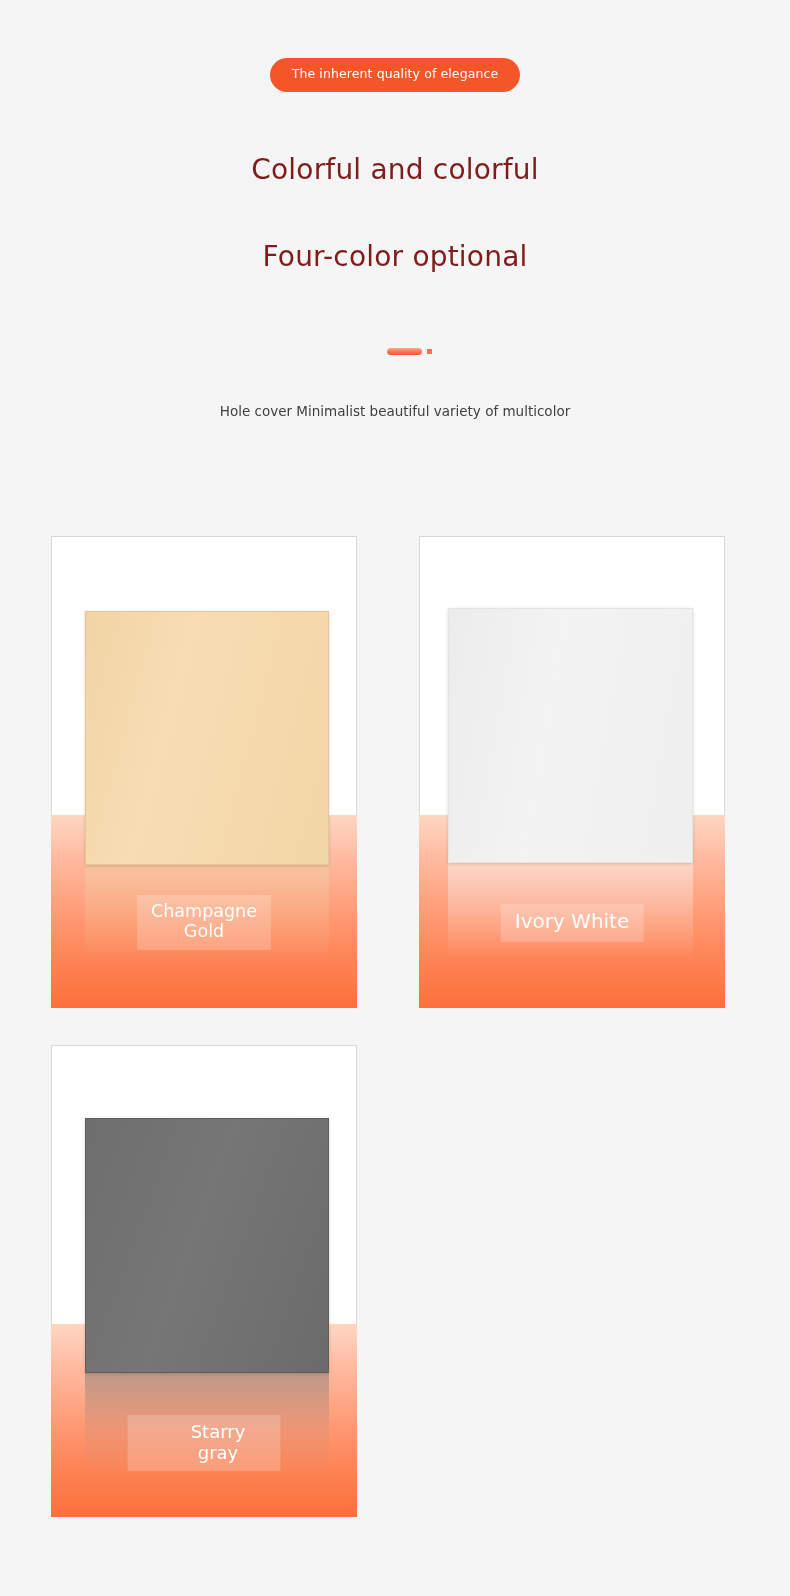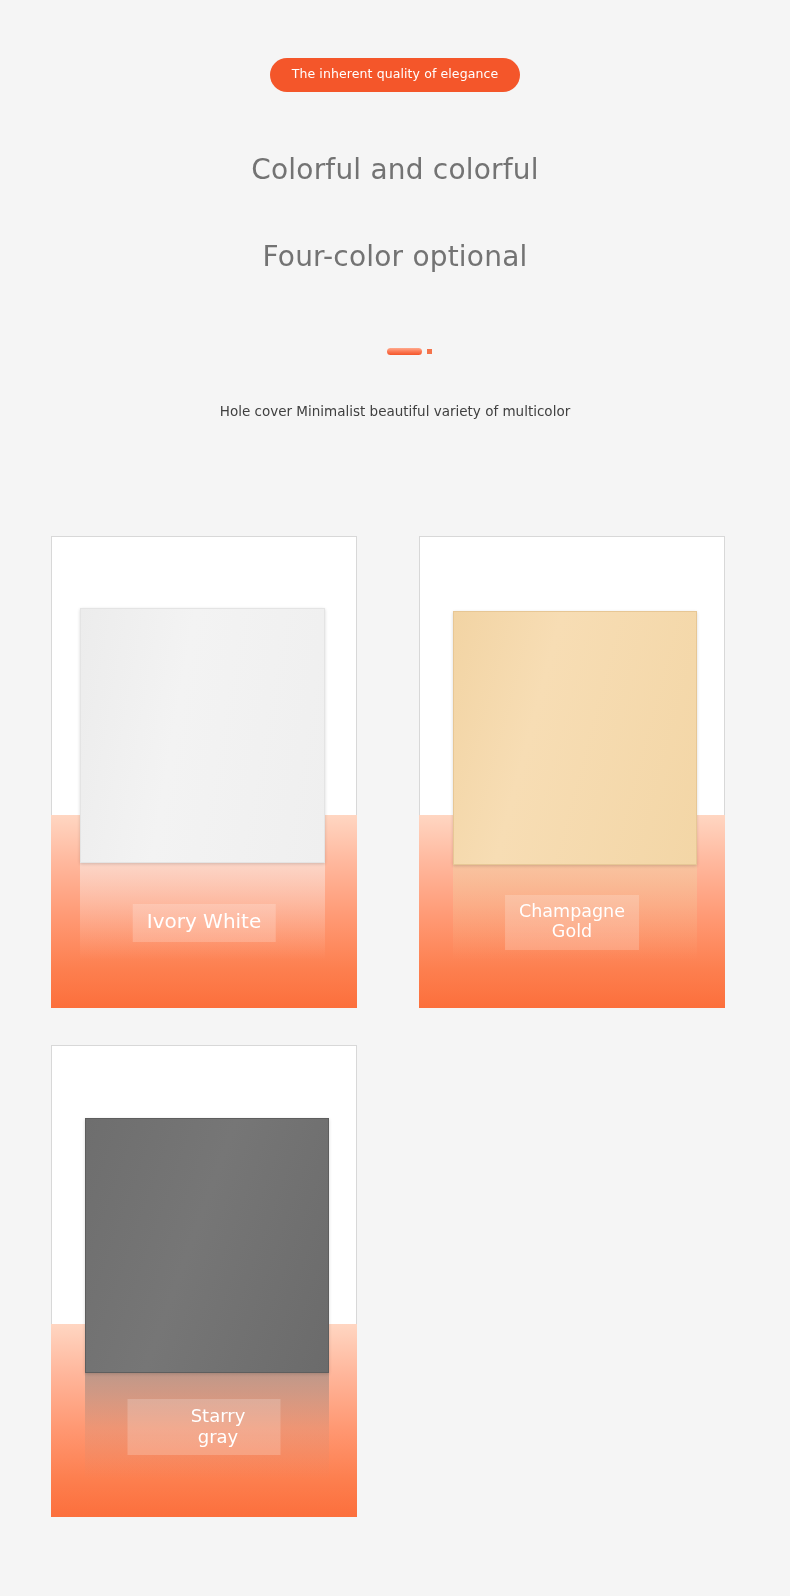--- a/index.html
+++ b/index.html
@@ -26,21 +26,21 @@
     line-height:1;
     padding:10px 22px 11px 22px;
     border-radius:20px;
     letter-spacing:.1px;
     white-space:nowrap;
   }
 
   .headline {
     position:absolute; left:0; width:790px;
     text-align:center;
-    color:#737373;
+    color:#7f1d1d;
     font-size:28px;
     font-weight:400;
     letter-spacing:.2px;
   }
   .headline.l1 { top:153px; }
   .headline.l2 { top:240px; }
 
   
   .divider {
     position:absolute; top:348px; left:0; width:790px;
@@ -170,21 +170,21 @@
   
   #card-gray .plate { left:34px; top:73px; width:244px; height:255px; }
   #card-gray .plate-inner {
     background:linear-gradient(110deg,#6e6e6e 0%,#767676 45%,#6b6b6b 100%);
     border:1px solid #5e5e5e;
   }
   #card-gray .reflection {
     left:34px; top:328px; width:244px; height:112px; opacity:.7;
     background:linear-gradient(180deg,rgba(125,120,118,.7) 0%,rgba(190,140,120,.35) 50%,rgba(255,150,115,0) 95%);
   }
-  #card-gray .chip { bottom:62px; font-size:18px;padding-left:42px; }
+  #card-gray .chip { bottom:46px; font-size:18px;padding-left:42px; }
 </style>
 </head>
 <body>
 
 <div class="page">
 
   <div class="badge-row">
     <span class="badge">The inherent quality of elegance</span>
   </div>
 
@@ -194,42 +194,42 @@
   <div class="divider">
     <div class="divider-inner">
       <span class="divider-bar"></span>
       <span class="divider-dot"></span>
     </div>
   </div>
 
   <div class="subtext">Hole cover Minimalist beautiful variety of multicolor</div>
 
   <div class="grid">
-
-    <div class="card" id="card-ivory">
-      <div class="card-top"></div>
-      <div class="card-stage"></div>
-      <div class="reflection"></div>
-      <div class="plate">
-        <div class="plate-inner"></div>
-      </div>
-      <div class="chip">Ivory White</div>
-    </div>
 
     <div class="card" id="card-gold">
       <div class="card-top"></div>
       <div class="card-stage"></div>
       <div class="reflection"></div>
       <div class="plate">
         <div class="plate-inner"></div>
       </div>
       <div class="chip">Champagne
 Gold</div>
     </div>
 
+    <div class="card" id="card-ivory">
+      <div class="card-top"></div>
+      <div class="card-stage"></div>
+      <div class="reflection"></div>
+      <div class="plate">
+        <div class="plate-inner"></div>
+      </div>
+      <div class="chip">Ivory White</div>
+    </div>
+
 
     <div class="card" id="card-gray">
       <div class="card-top"></div>
       <div class="card-stage"></div>
       <div class="reflection"></div>
       <div class="plate">
         <div class="plate-inner"></div>
       </div>
       <div class="chip">Starry gray</div>
     </div>

